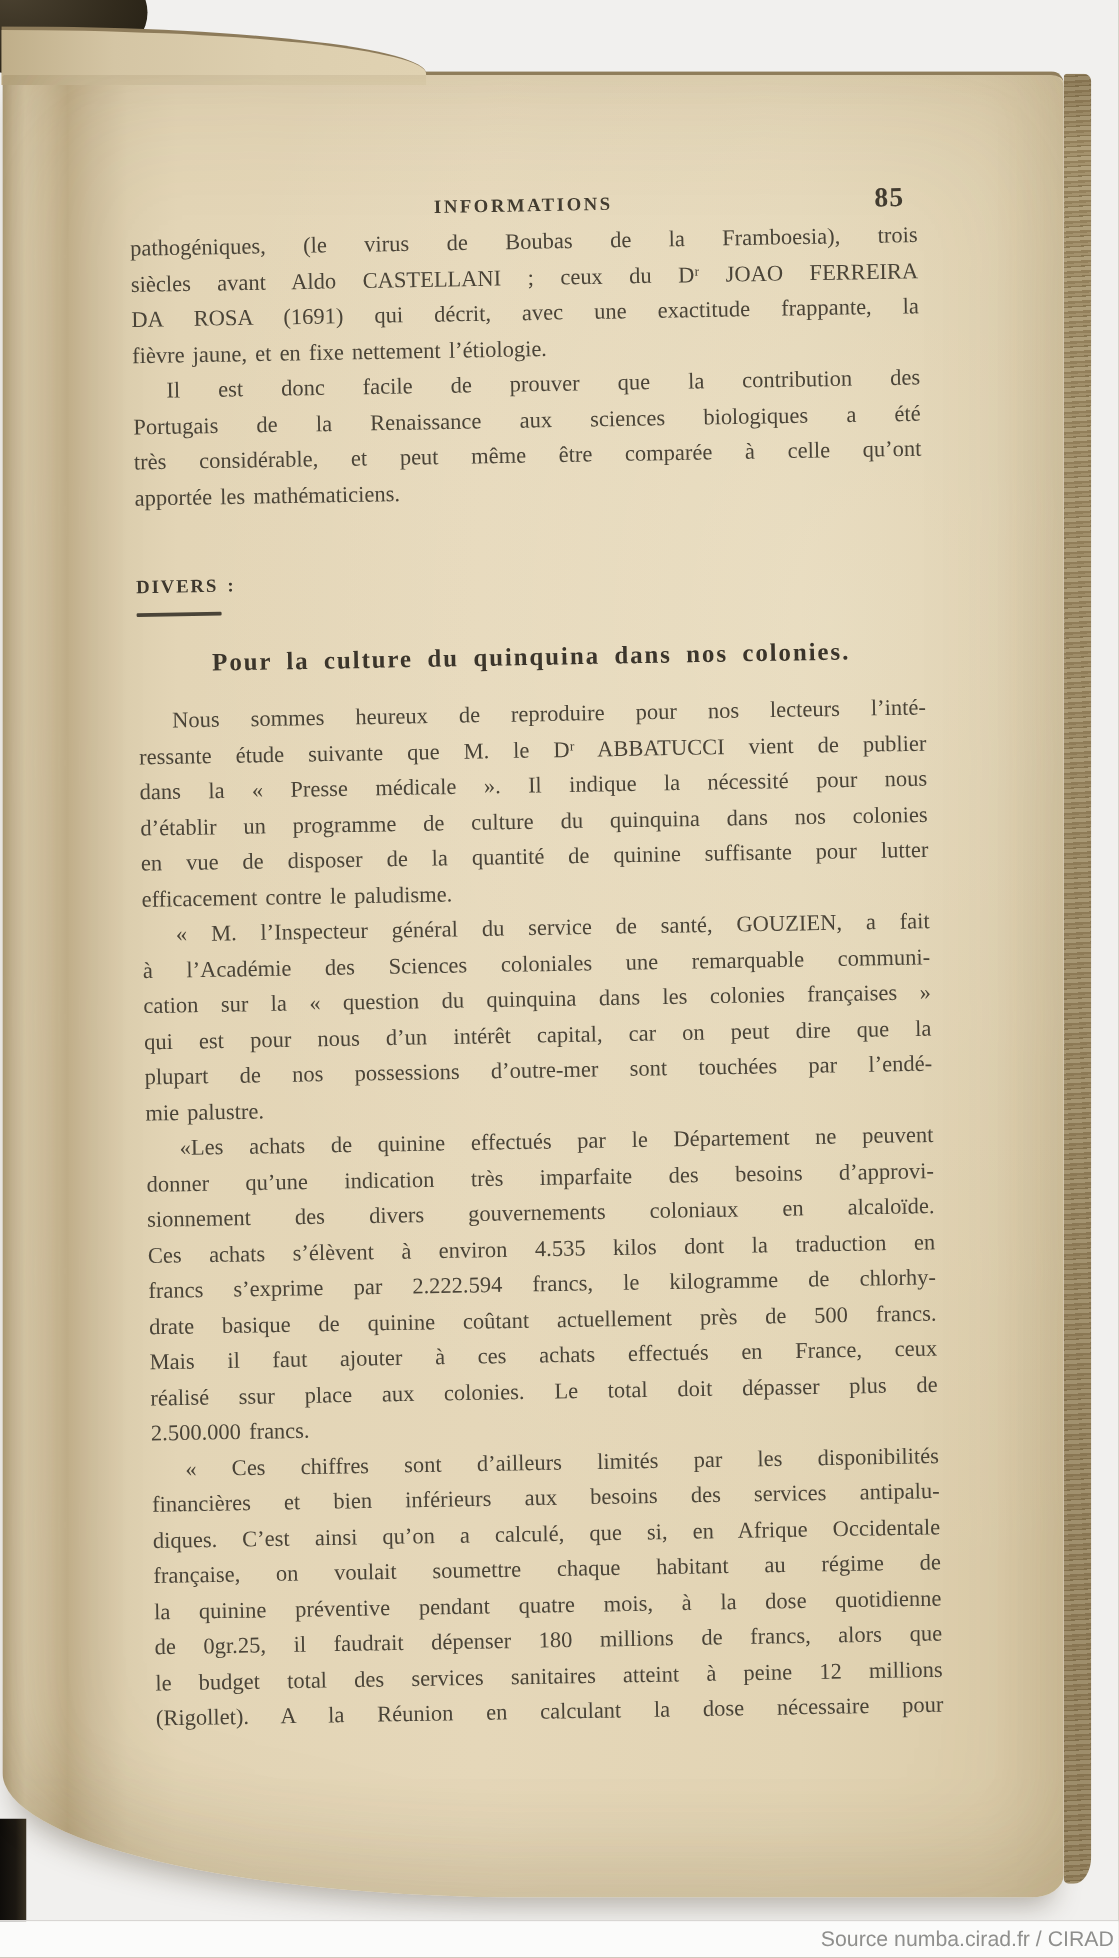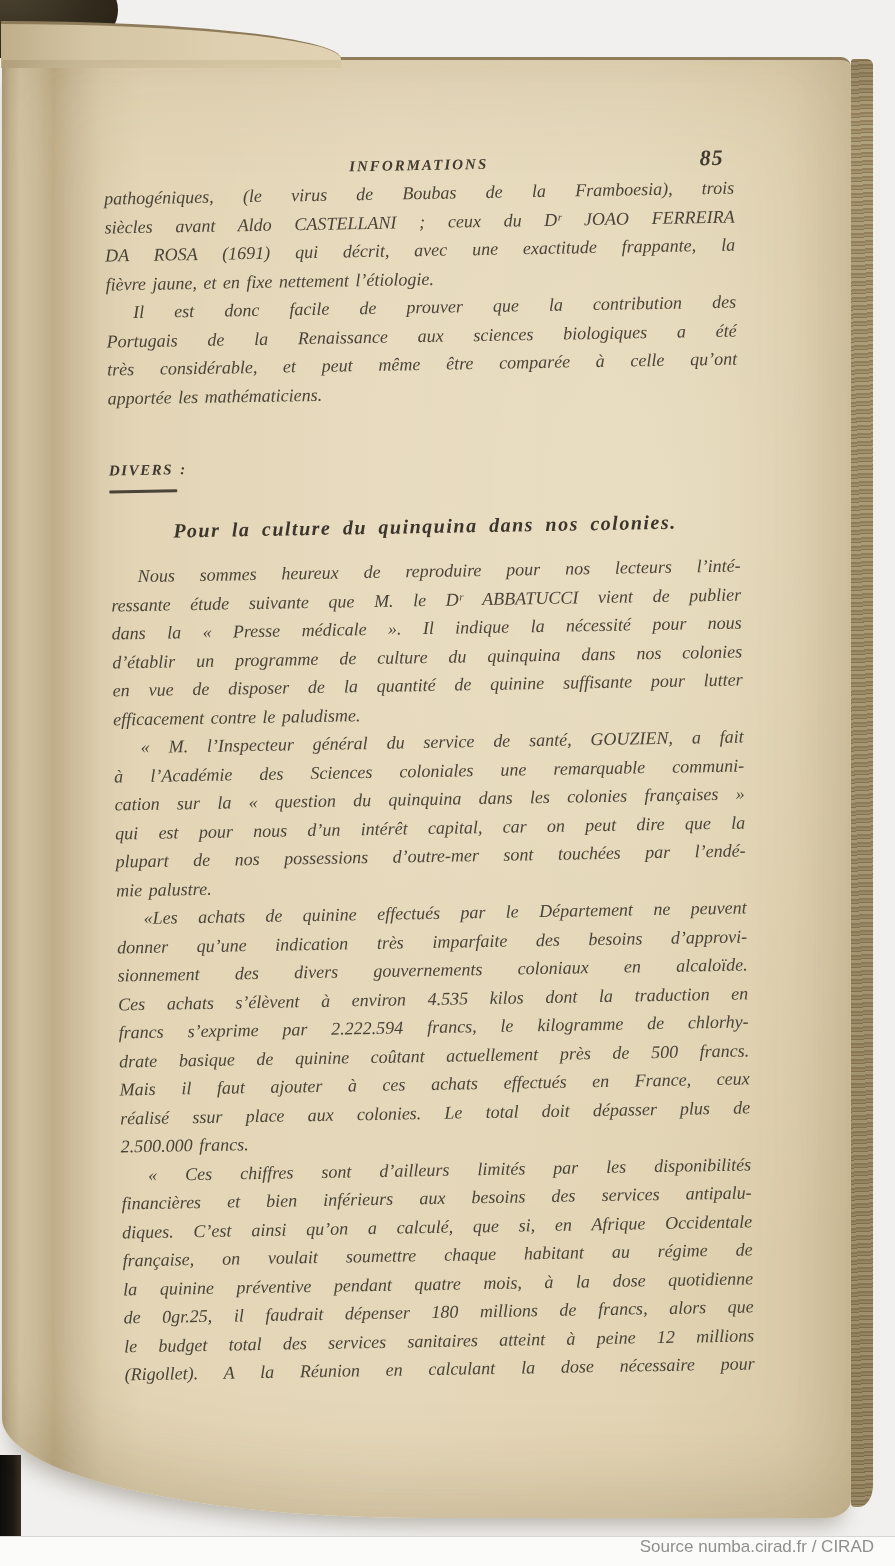--- a/index.html
+++ b/index.html
@@ -30,21 +30,20 @@
       radial-gradient(ellipse at 78% 30%, rgba(255,250,235,.25) 0%, rgba(255,250,235,0) 55%),
       linear-gradient(90deg,
         #b5a480 0px,#cdbd9c 8px,#dbcdad 18px,#d2c2a0 34px,
         #c3b18c 52px,#cfbf9e 72px,#ddcfaf 100px,#e3d5b6 140px,
         #e5d7b9 45%,#e2d4b4 75%,#dccdab 92%,#d5c5a1 100%);
     border-top:3px solid #8f7d5b;
     border-radius:2px 10px 14px 4px;
     border-bottom-left-radius:420px 100px;
     border-bottom-right-radius:26px 18px;
     box-shadow:0 16px 22px -10px rgba(60,50,30,.35);
-    font-style:italic;
   }
   .page::after{ 
     content:"";position:absolute;inset:0;pointer-events:none;
     border-radius:inherit;
     box-shadow:inset 0 0 120px rgba(110,88,50,.16), inset 0 -30px 60px rgba(110,88,50,.12);
   }
   
   .curl{
     position:absolute;left:-1px;top:-39px;width:340px;height:44px;
     background:linear-gradient(90deg,#bfae89 0,#d4c5a4 90px,#ddcfaf 220px,#e0d2b2 100%);
@@ -87,23 +86,23 @@
   .divers-rule{width:68px;height:3px;background:#4a4438;margin-top:5px;border-radius:1px;}
   .article-title{
     margin:24px 0 17px 0;text-align:center;font-weight:bold;
     font-size:20px;letter-spacing:1.5px;word-spacing:5px;color:#3b352b;
   }
 
   
   .source-divider{position:absolute;left:0;top:1536px;width:100%;height:1px;background:#d8d6d3;}
   .source-bar{
     position:absolute;left:0;top:1537px;width:100%;height:29px;
-    background:#fbfbfa;display:flex;align-items:flex-start;justify-content:flex-end;
+    background:#fbfbfa;display:flex;align-items:center;justify-content:flex-end;
     font-family:"Liberation Sans","DejaVu Sans",sans-serif;
-    font-size:17px;color:#8f8f8d;box-sizing:border-box;padding-right:21px;
+    font-size:17px;color:#8f8f8d;box-sizing:border-box;padding-right:4px;
   }
 </style>
 </head>
 <body>
 
 <div class="stage">
 
   <div class="spine-arc"></div>
   <div class="cover-strip"></div>
 

